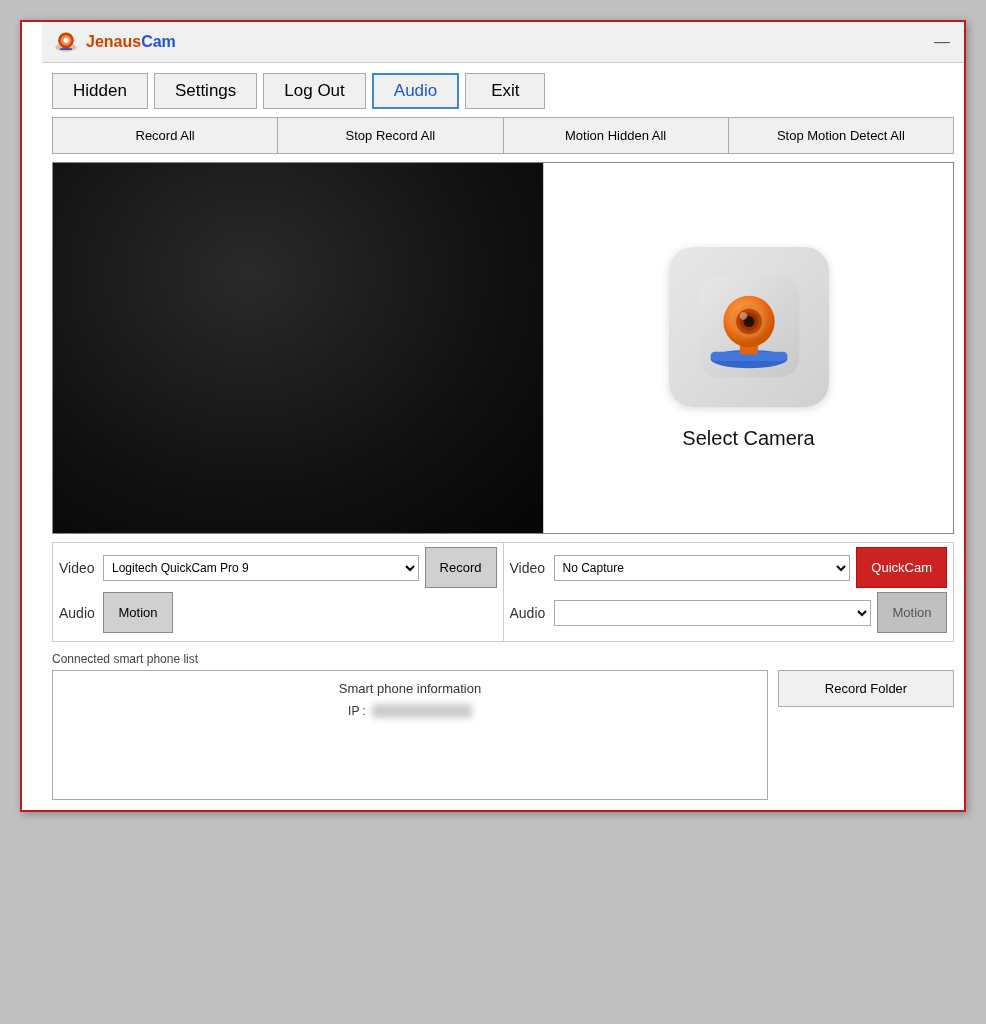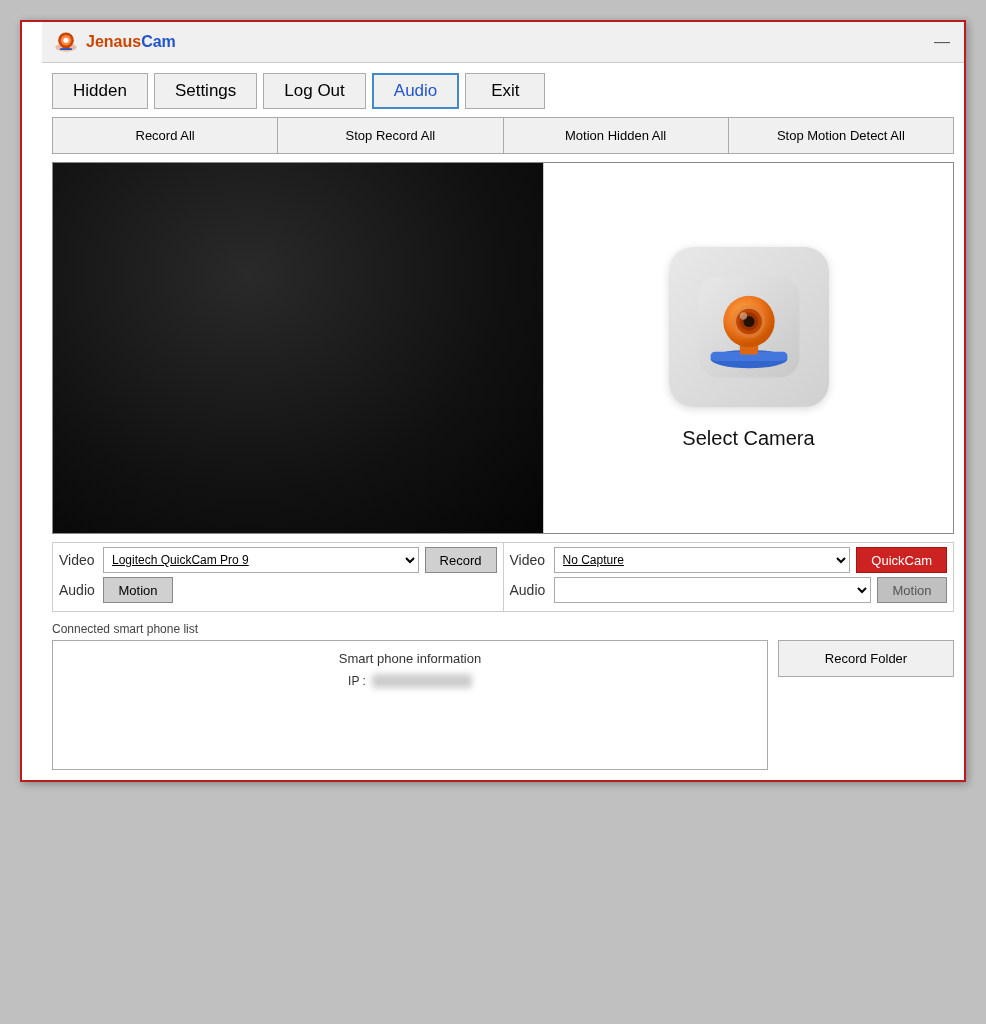--- a/index.html
+++ b/index.html
@@ -182,24 +182,23 @@
       font-size: 14px;
       color: #333;
     }
     .control-select {
       flex: 1;
       height: 26px;
       border: 1px solid #aaa;
       background: white;
       font-size: 12px;
       padding: 0 4px;
-      text-decoration: underline;
     }
     .ctrl-btn {
-      height: 26px;
+      height: 41px;
       padding: 0 14px;
       border: 1px solid #888;
       background: #d0d0d0;
       cursor: pointer;
       font-size: 13px;
       font-weight: 500;
       min-width: 70px;
     }
     .ctrl-btn.record-btn {
       background: #d0d0d0;

